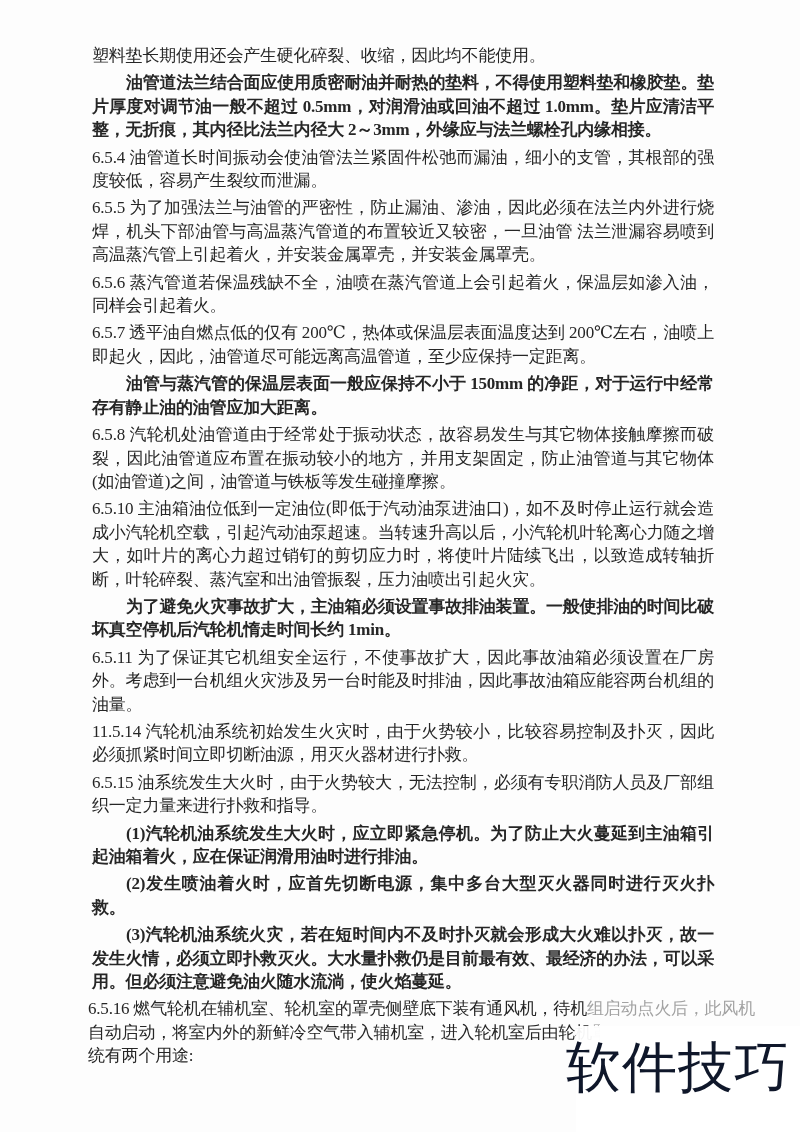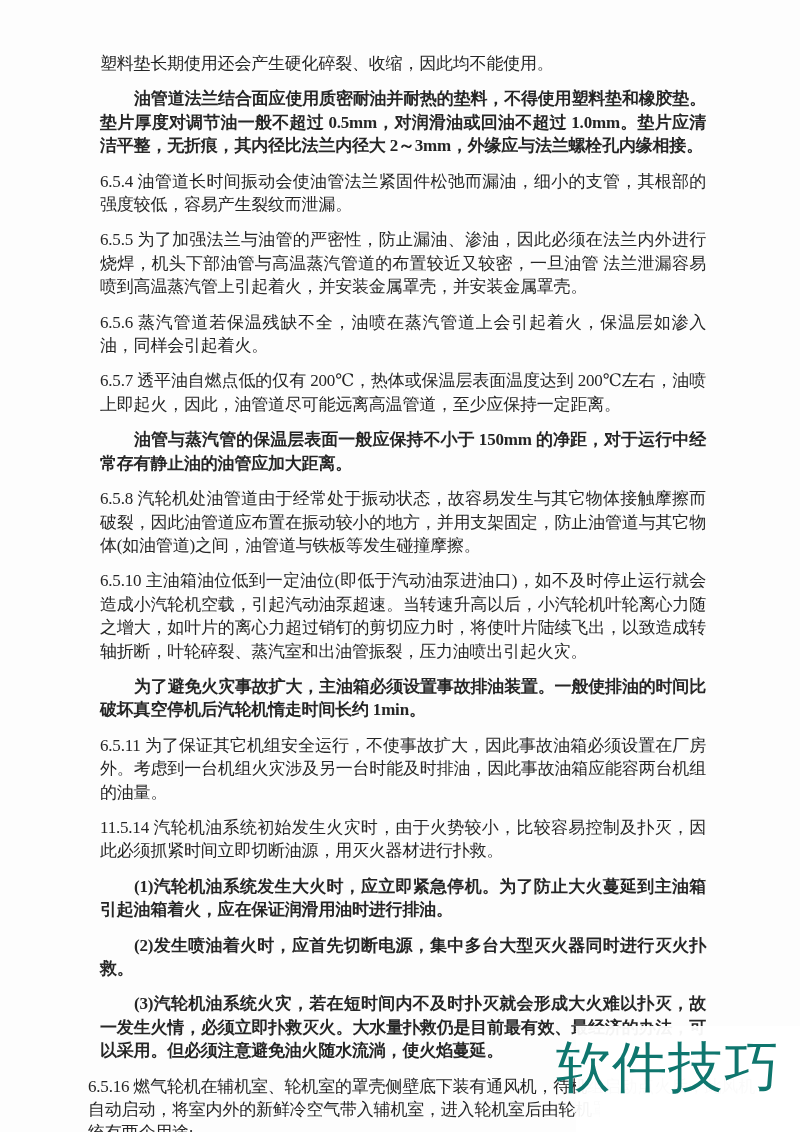--- a/index.html
+++ b/index.html
@@ -24,21 +24,21 @@
     left: 88px;
     top: 40px;
     width: 630px;
     font-size: 17px;
     line-height: 23.4px;
     letter-spacing: -0.2px;
     color: #262626;
     text-align: justify;
   }
   .para {
-    margin: 12px;
+    margin: 4px;
     padding: 0;
   }
   .para.indent {
     text-indent: 2em;
     font-weight: bold;
   }
   .final-para .line {
     white-space: nowrap;
     height: 23.4px;
     overflow: visible;
@@ -63,42 +63,44 @@
   }
   .watermark {
     position: absolute;
     left: 556px;
     top: 1040px;
     width: 244px;
     font-family: Liberation Sans, sans-serif;
     font-size: 55px;
     line-height: 1;
     letter-spacing: 1px;
-    color: #0f766e;
+    color: #0f172a;
     white-space: nowrap;
     overflow: hidden;
+    text-align: center;
   }
 </style>
 </head>
 <body>
 
 <div class="page">
   <div class="text-column">
     <p class="para">塑料垫长期使用还会产生硬化碎裂、收缩，因此均不能使用。</p>
     <p class="para indent">油管道法兰结合面应使用质密耐油并耐热的垫料，不得使用塑料垫和橡胶垫。垫片厚度对调节油一般不超过 0.5mm，对润滑油或回油不超过 1.0mm。垫片应清洁平整，无折痕，其内径比法兰内径大 2～3mm，外缘应与法兰螺栓孔内缘相接。</p>
     <p class="para">6.5.4 油管道长时间振动会使油管法兰紧固件松弛而漏油，细小的支管，其根部的强度较低，容易产生裂纹而泄漏。</p>
     <p class="para">6.5.5 为了加强法兰与油管的严密性，防止漏油、渗油，因此必须在法兰内外进行烧焊，机头下部油管与高温蒸汽管道的布置较近又较密，一旦油管 法兰泄漏容易喷到高温蒸汽管上引起着火，并安装金属罩壳，并安装金属罩壳。</p>
     <p class="para">6.5.6 蒸汽管道若保温残缺不全，油喷在蒸汽管道上会引起着火，保温层如渗入油，同样会引起着火。</p>
     <p class="para">6.5.7 透平油自燃点低的仅有 200℃，热体或保温层表面温度达到 200℃左右，油喷上即起火，因此，油管道尽可能远离高温管道，至少应保持一定距离。</p>
     <p class="para indent">油管与蒸汽管的保温层表面一般应保持不小于 150mm 的净距，对于运行中经常存有静止油的油管应加大距离。</p>
     <p class="para">6.5.8 汽轮机处油管道由于经常处于振动状态，故容易发生与其它物体接触摩擦而破裂，因此油管道应布置在振动较小的地方，并用支架固定，防止油管道与其它物体(如油管道)之间，油管道与铁板等发生碰撞摩擦。</p>
     <p class="para">6.5.10 主油箱油位低到一定油位(即低于汽动油泵进油口)，如不及时停止运行就会造成小汽轮机空载，引起汽动油泵超速。当转速升高以后，小汽轮机叶轮离心力随之增大，如叶片的离心力超过销钉的剪切应力时，将使叶片陆续飞出，以致造成转轴折断，叶轮碎裂、蒸汽室和出油管振裂，压力油喷出引起火灾。</p>
     <p class="para indent">为了避免火灾事故扩大，主油箱必须设置事故排油装置。一般使排油的时间比破坏真空停机后汽轮机惰走时间长约 1min。</p>
     <p class="para">6.5.11 为了保证其它机组安全运行，不使事故扩大，因此事故油箱必须设置在厂房外。考虑到一台机组火灾涉及另一台时能及时排油，因此事故油箱应能容两台机组的油量。</p>
     <p class="para">11.5.14 汽轮机油系统初始发生火灾时，由于火势较小，比较容易控制及扑灭，因此必须抓紧时间立即切断油源，用灭火器材进行扑救。</p>
+    <p class="para">6.5.15 油系统发生大火时，由于火势较大，无法控制，必须有专职消防人员及厂部组织一定力量来进行扑救和指导。</p>
     <p class="para indent">(1)汽轮机油系统发生大火时，应立即紧急停机。为了防止大火蔓延到主油箱引起油箱着火，应在保证润滑用油时进行排油。</p>
     <p class="para indent">(2)发生喷油着火时，应首先切断电源，集中多台大型灭火器同时进行灭火扑救。</p>
     <p class="para indent">(3)汽轮机油系统火灾，若在短时间内不及时扑灭就会形成大火难以扑灭，故一发生火情，必须立即扑救灭火。大水量扑救仍是目前最有效、最经济的办法，可以采用。但必须注意避免油火随水流淌，使火焰蔓延。</p>
 
     <div class="final-para">
       <div class="line"><span>6.5.16 燃气轮机在辅机室、轮机室的罩壳侧壁底下装有通风机，待机</span><span class="faded-text">组启动点火后，此风机</span></div>
       <div class="line"><span>自动启动，将室内外的新鲜冷空气带入辅机室，进入轮机室后由轮机</span><span class="cut-char">罩</span></div>
       <div class="line"><span>统有两个用途:</span></div>
     </div>
   </div>

